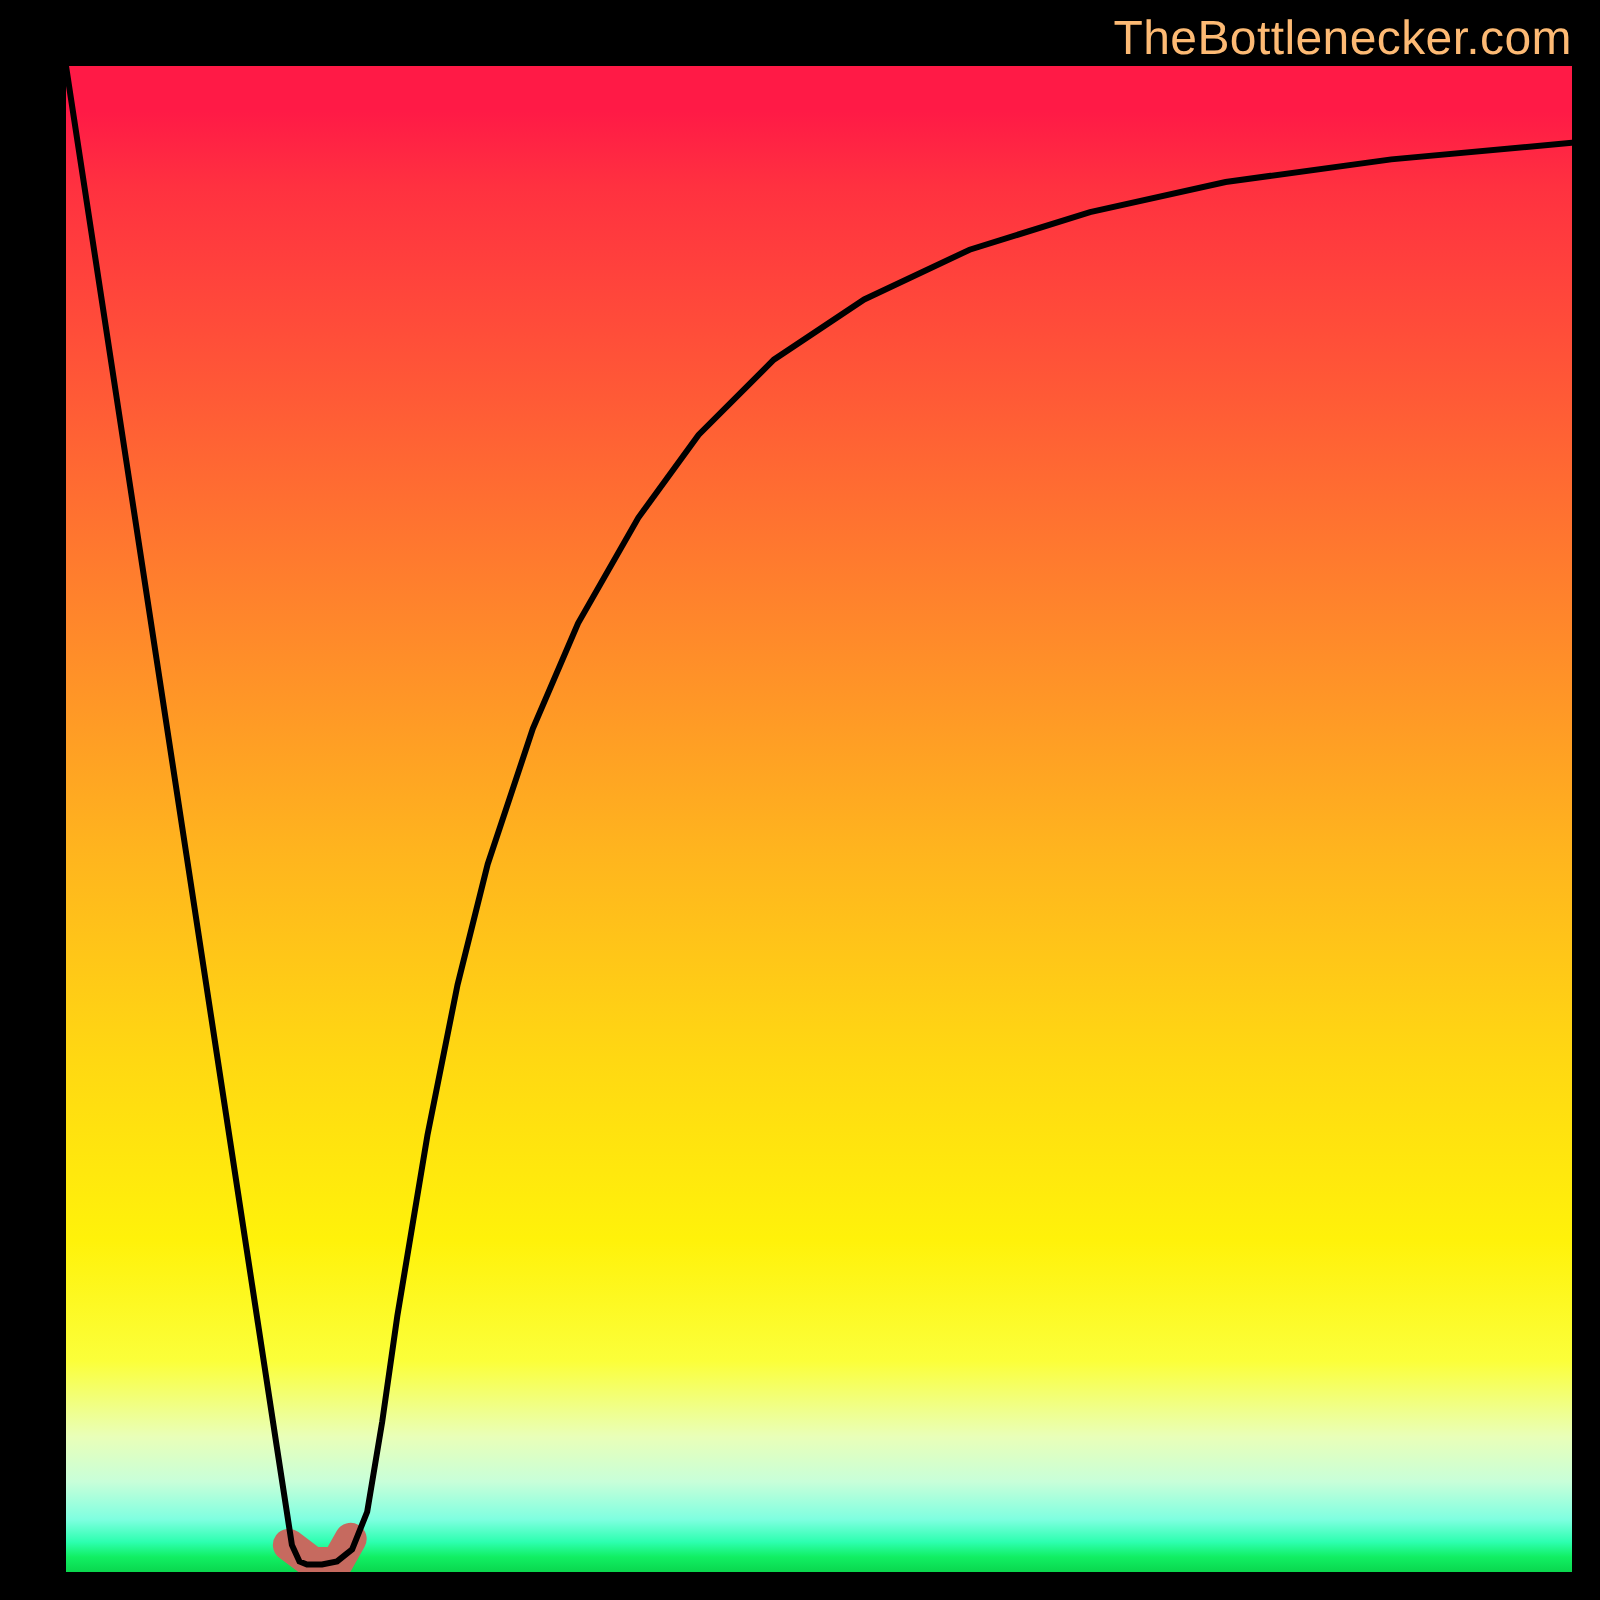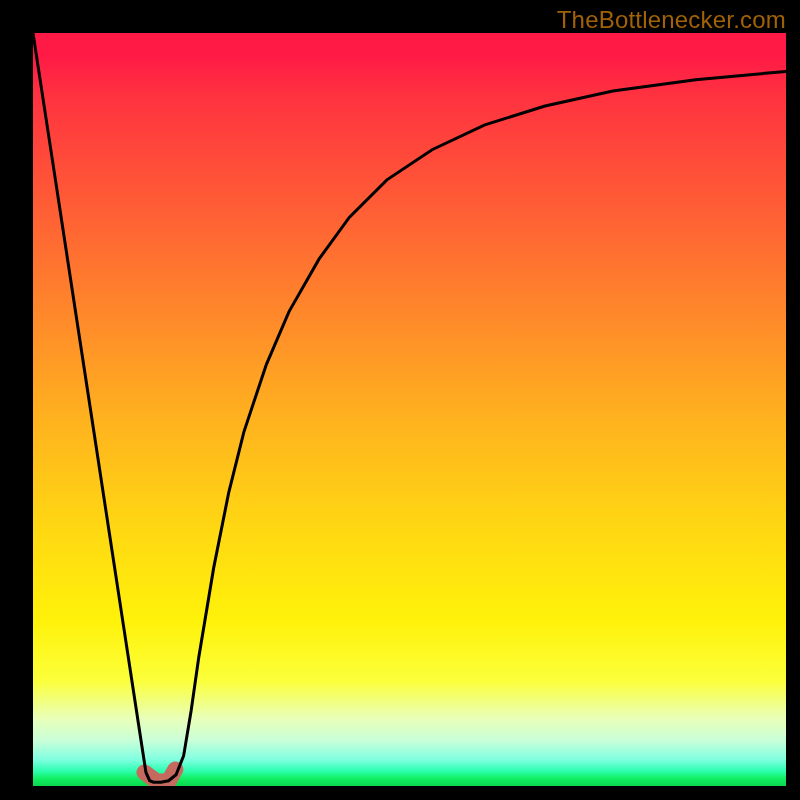--- a/index.html
+++ b/index.html
@@ -50,21 +50,21 @@
     );
   }
   .curve {
     position: absolute;
     inset: 0;
   }
   .watermark {
     position: absolute;
     top: 6px;
     right: 14px;
-    color: #a16207;
+    color: #fdba74;
     font-size: 24px;
     font-weight: 500;
     letter-spacing: 0.2px;
   }
 </style>
 </head>
 <body>
 
 <div class="frame">
   <div class="plot-area">

